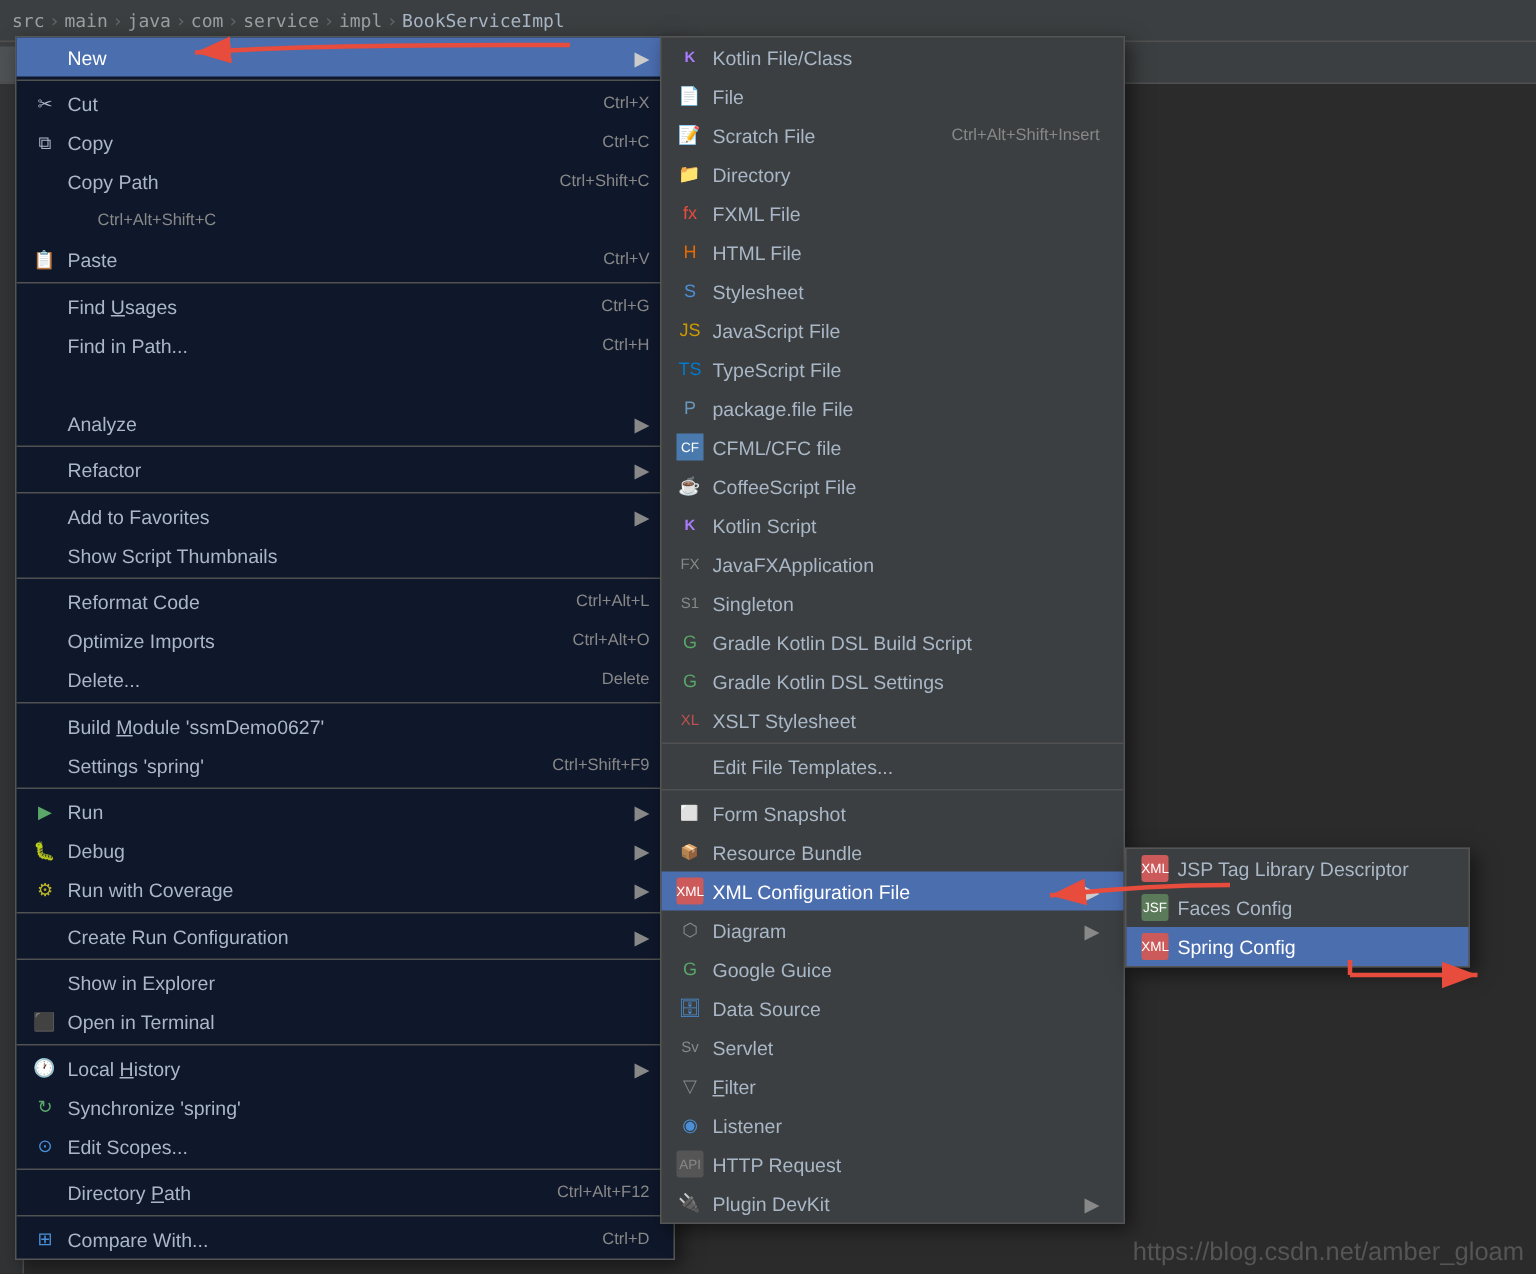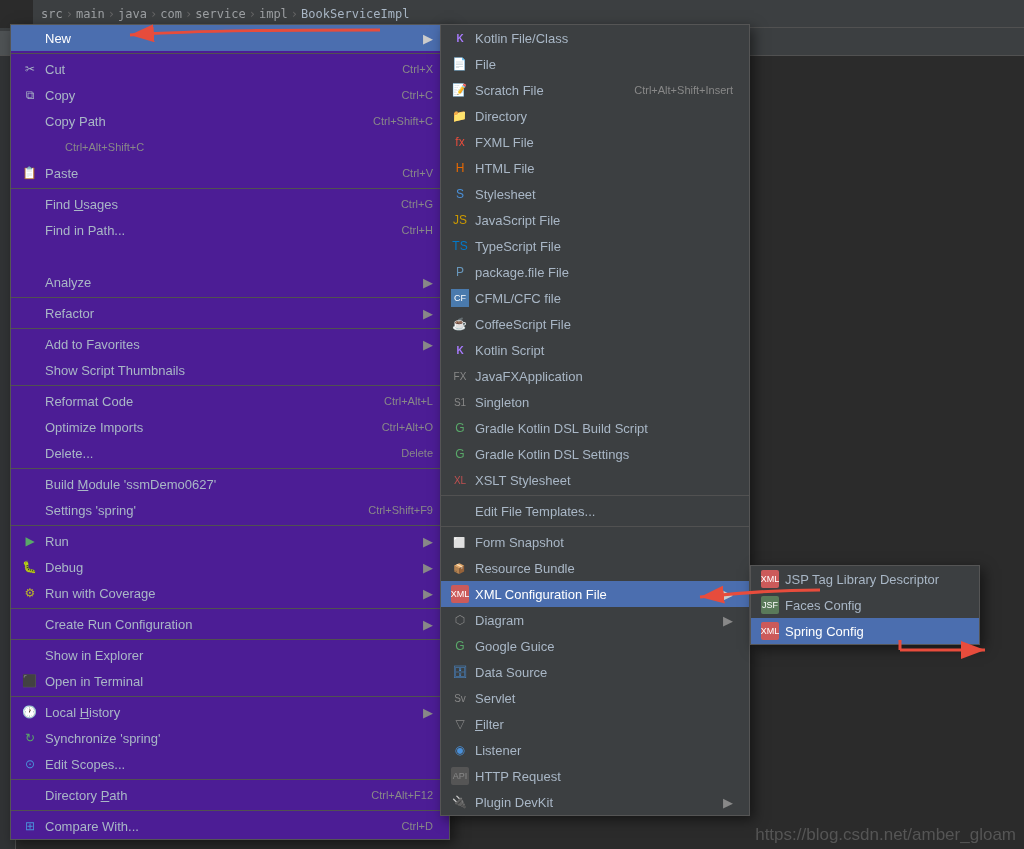--- a/index.html
+++ b/index.html
@@ -27,21 +27,20 @@
     
     .breadcrumb-bar {
       background: #3c3f41;
       height: 28px;
       display: flex;
       align-items: center;
       padding: 0 8px;
       font-size: 12px;
       color: #9da0a3;
       border-bottom: 1px solid #515151;
-      margin-left: 33px;
     }
     .breadcrumb-bar span { color: #9da0a3; }
     .breadcrumb-bar .sep { margin: 0 3px; color: #666; }
     .breadcrumb-bar .active { color: #a9b7c6; }
 
     
     .tab-bar {
       background: #3c3f41;
       height: 28px;
       display: flex;
@@ -70,21 +69,21 @@
       background: #313335;
       border-right: 1px solid #515151;
     }
 
     
     .context-menu {
       position: absolute;
       top: 24px;
       left: 10px;
       width: 440px;
-      background: #4c1d95;
+      background: #0f172a;
       border: 1px solid #555;
       box-shadow: 4px 4px 12px rgba(0,0,0,0.5);
       z-index: 100;
       color: #a9b7c6;
     }
 
     .menu-item {
       display: flex;
       align-items: center;
       padding: 4px 16px 4px 24px;

